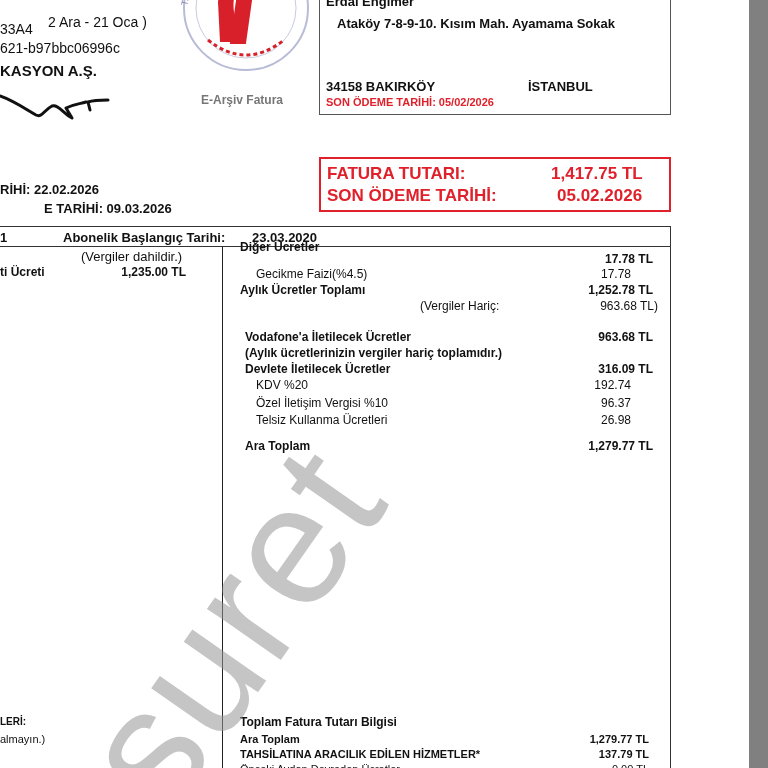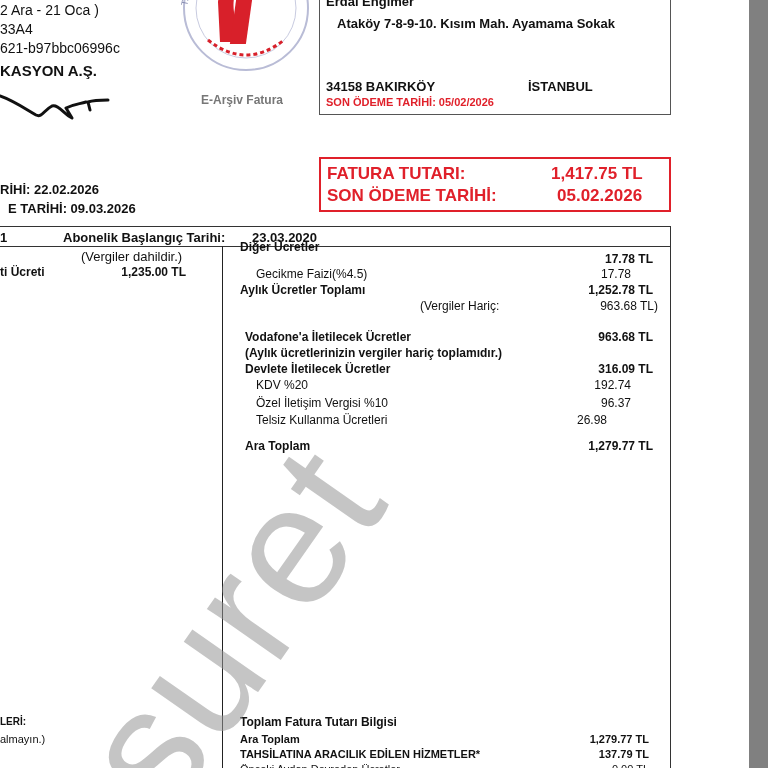--- a/index.html
+++ b/index.html
@@ -49,21 +49,21 @@
 
   
   .watermark { position: absolute; left: 10px; top: 560px; font-size: 170px; color: rgba(150,150,150,0.55);
                transform: rotate(-55deg); transform-origin: left top; font-family: "Liberation Sans", sans-serif; letter-spacing: 2px; }
 </style>
 </head>
 <body>
 
 <div class="side-strip"></div>
 
-<div class="abs hdr-line" style="left:0;top:2px;">2 Ara - 21 Oca )</div>
+<div class="abs hdr-line" style="left:0;top:14px;padding-left:48px;">2 Ara - 21 Oca )</div>
 <div class="abs hdr-line" style="left:0;top:21px;">33A4</div>
 <div class="abs hdr-line" style="left:0;top:40px;">621-b97bbc06996c</div>
 <div class="abs hdr-bold" style="left:0;top:62px;">KASYON A.Ş.</div>
 
 <svg class="signature" viewBox="0 0 120 40">
   <path d="M0 6 C 12 10, 24 18, 36 25 C 42 28, 44 20, 52 16 C 58 14, 64 24, 72 28 L 66 18 C 74 14, 80 14, 86 12 M 88 12 C 94 10, 100 10, 108 10 M 88 12 L 90 20" fill="none" stroke="#111" stroke-width="3" stroke-linecap="round" stroke-linejoin="round"></path>
 </svg>
 
 <svg class="logo" viewBox="0 0 136 104">
   <circle cx="68" cy="36" r="62" fill="#fff" stroke="#b9bcd6" stroke-width="2"></circle>
@@ -83,21 +83,21 @@
 <div class="abs addr-city">İSTANBUL</div>
 <div class="abs addr-due">SON ÖDEME TARİHİ: 05/02/2026</div>
 
 <div class="amount-box"></div>
 <div class="abs amount-label" style="left:327px;top:164px;">FATURA TUTARI:</div>
 <div class="abs amount-value" style="left:551px;top:164px;">1,417.75 TL</div>
 <div class="abs amount-label" style="left:327px;top:186px;">SON ÖDEME TARİHİ:</div>
 <div class="abs amount-value" style="left:557px;top:186px;">05.02.2026</div>
 
 <div class="abs date-line" style="left:0;top:182px;">RİHİ: 22.02.2026</div>
-<div class="abs date-line" style="left:8px;top:201px;">E TARİHİ: 09.03.2026</div>
+<div class="abs date-line" style="left:0;top:201px;padding-left:44px;">E TARİHİ: 09.03.2026</div>
 
 <div class="tbl-outer"></div>
 <div class="tbl-header-sep"></div>
 <div class="tbl-vdiv"></div>
 
 <div class="abs th-text" style="left:0;top:230px;">1</div>
 <div class="abs th-text" style="left:63px;top:230px;">Abonelik Başlangıç Tarihi:</div>
 <div class="abs th-text" style="left:252px;top:230px;">23.03.2020</div>
 
 <div class="abs row-n" style="left:81px;top:249px;font-size:13px;">(Vergiler dahildir.)</div>
@@ -119,21 +119,21 @@
 <div class="abs row-b r" style="left:540px;top:330px;width:113px;">963.68 TL</div>
 <div class="abs row-b" style="left:245px;top:346px;">(Aylık ücretlerinizin vergiler hariç toplamıdır.)</div>
 <div class="abs row-b" style="left:245px;top:362px;">Devlete İletilecek Ücretler</div>
 <div class="abs row-b r" style="left:540px;top:362px;width:113px;">316.09 TL</div>
 
 <div class="abs row-n" style="left:256px;top:378px;">KDV %20</div>
 <div class="abs row-n r" style="left:560px;top:378px;width:71px;">192.74</div>
 <div class="abs row-n" style="left:256px;top:396px;">Özel İletişim Vergisi %10</div>
 <div class="abs row-n r" style="left:560px;top:396px;width:71px;">96.37</div>
 <div class="abs row-n" style="left:256px;top:413px;">Telsiz Kullanma Ücretleri</div>
-<div class="abs row-n r" style="left:536px;top:413px;width:71px;">26.98</div>
+<div class="abs row-n r" style="left:560px;top:413px;width:71px;">26.98</div>
 
 <div class="abs row-b" style="left:245px;top:439px;">Ara Toplam</div>
 <div class="abs row-b r" style="left:540px;top:439px;width:113px;">1,279.77 TL</div>
 
 <div class="abs" style="left:240px;top:715px;font-size:12px;font-weight:bold;">Toplam Fatura Tutarı Bilgisi</div>
 <div class="abs row-b" style="left:240px;top:733px;font-size:11px;">Ara Toplam</div>
 <div class="abs row-b r" style="left:540px;top:733px;width:109px;font-size:11px;">1,279.77 TL</div>
 <div class="abs row-b" style="left:240px;top:748px;font-size:11px;">TAHSİLATINA ARACILIK EDİLEN HİZMETLER*</div>
 <div class="abs row-b r" style="left:540px;top:748px;width:109px;font-size:11px;">137.79 TL</div>
 <div class="abs row-n" style="left:240px;top:763px;font-size:11px;">Önceki Aydan Devreden Ücretler</div>

